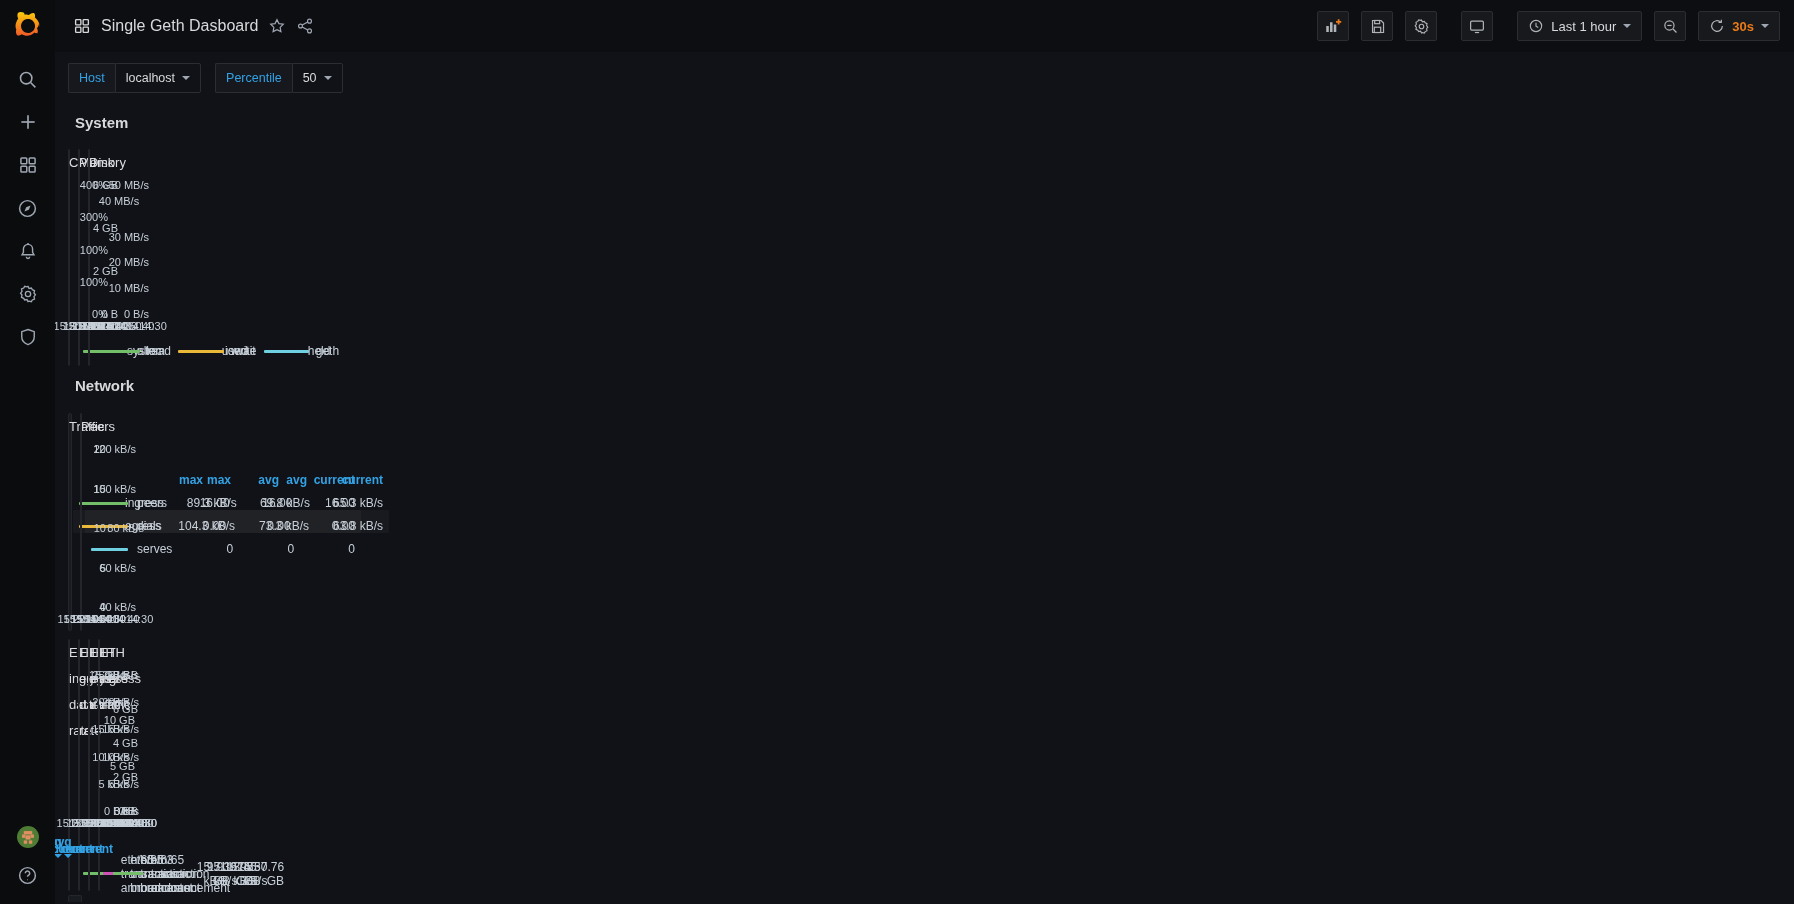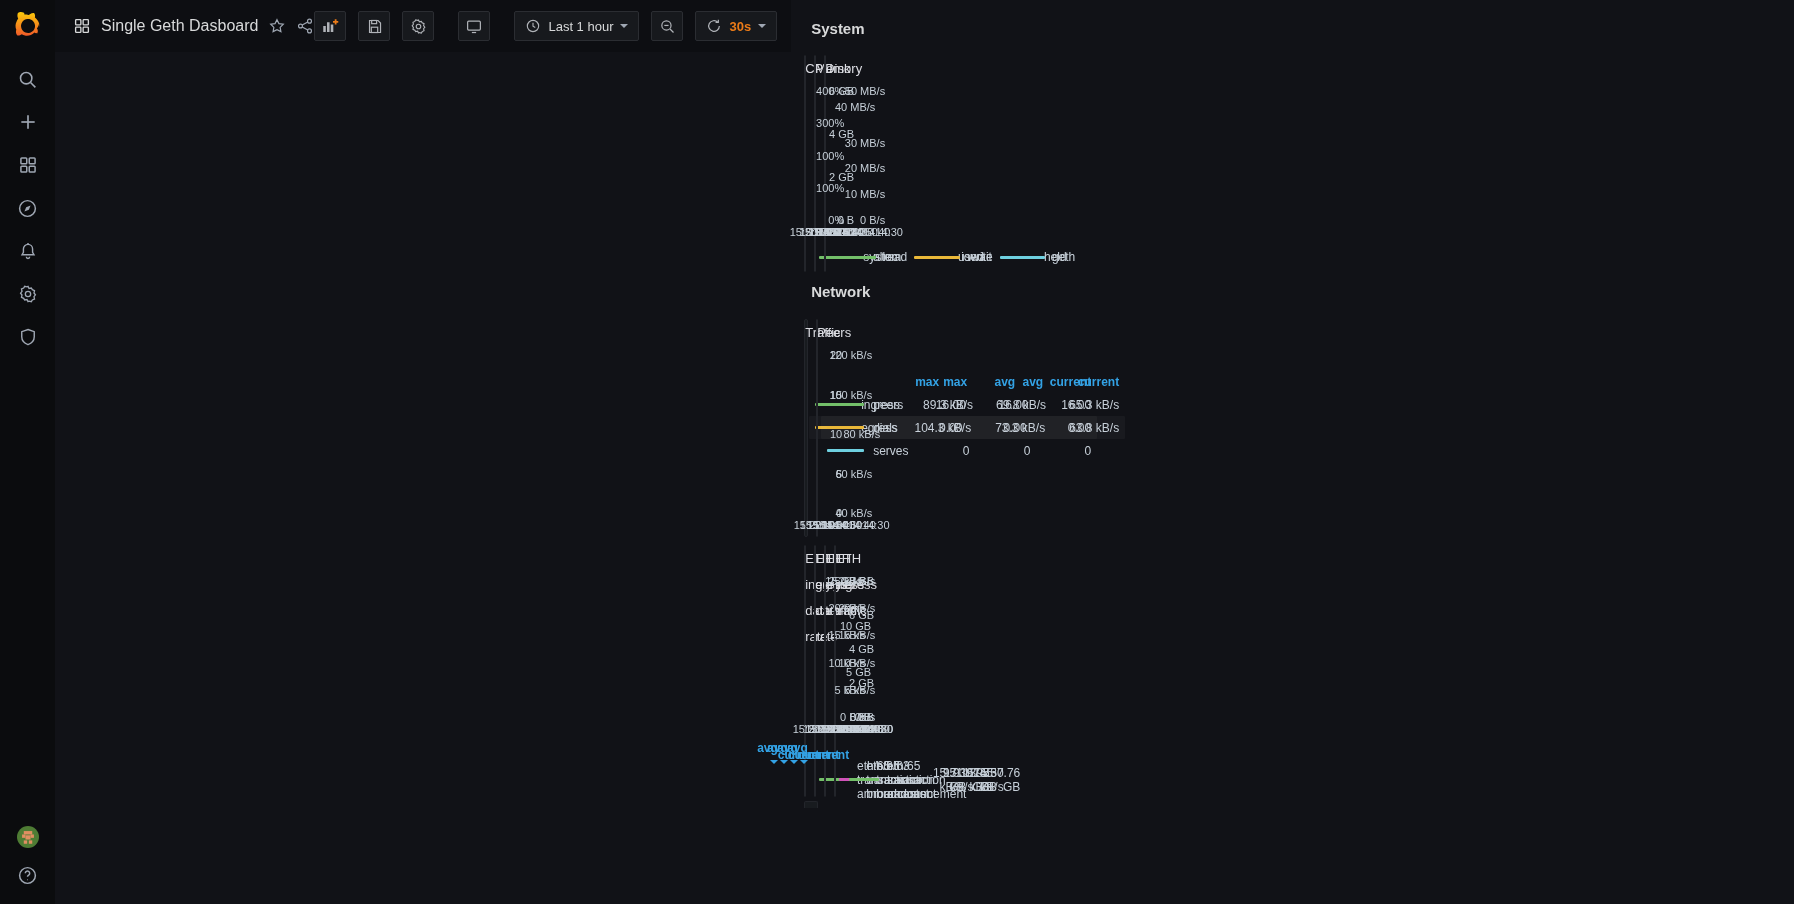--- a/index.html
+++ b/index.html
@@ -5,21 +5,21 @@
   html,body{margin:0;padding:0;background:#111217;font-family:"Liberation Sans",sans-serif;}
   body{width:1794px;height:904px;overflow:hidden;position:relative;}
   .app{display:flex;width:1794px;height:904px;}
   
   .sidebar{width:55px;min-width:55px;height:904px;background:#0b0c0e;display:flex;flex-direction:column;align-items:center;position:relative;z-index:5;}
   .logo{margin-top:10px;margin-bottom:26px;cursor:pointer;}
   .s-icons{display:flex;flex-direction:column;align-items:center;gap:21px;}
   .s-icon{width:22px;height:22px;color:#9fa7b3;display:flex;align-items:center;justify-content:center;cursor:pointer;}
   .s-bottom{margin-top:auto;display:flex;flex-direction:column;align-items:center;gap:16px;margin-bottom:18px;}
   
-  .main{flex:1;display:flex;flex-direction:row;min-width:0;}
+  .main{flex:1;display:flex;flex-direction:column;min-width:0;}
   .navbar{height:52px;background:#0d0e12;display:flex;align-items:center;justify-content:space-between;padding:0 14px 0 18px;}
   .nav-left{display:flex;align-items:center;gap:10px;color:#d8d9da;}
   .nav-title{font-size:16px;color:#d8d9da;cursor:pointer;}
   .nav-ic{color:#9fa7b3;display:flex;align-items:center;cursor:pointer;}
   .nav-right{display:flex;align-items:flex-end;gap:12px;}
   .nb{height:30px;min-width:32px;background:#17191d;border:1px solid #2b2d32;border-radius:2px;display:flex;align-items:center;justify-content:center;color:#b0b3b8;cursor:pointer;gap:7px;padding:0 5px;box-sizing:border-box;}
   .nb.text{padding:0 10px;font-size:13px;color:#d8d9da;}
   .nb .orange{color:#eb7b18;font-weight:700;}
   .gap-l{margin-left:12px;}
   .chev{display:inline-block;width:0;height:0;border:4px solid transparent;border-top-color:#9fa7b3;position:relative;top:2px;}
@@ -50,21 +50,21 @@
   .ytick,.xtick{position:absolute;font-size:11px;color:#c7d0d9;white-space:nowrap;}
   .xtick{width:36px;text-align:center;}
   .legend-slot{flex:none;}
   .legend-inline{display:flex;gap:16px;align-items:center;height:28px;padding-left:14px;font-size:12px;color:#c7d0d9;}
   .li{display:flex;align-items:center;gap:7px;cursor:pointer;}
   .dash{display:inline-block;width:14px;height:3px;border-radius:1px;}
   
   .legend-right{padding:24px 12px 0 4px;font-size:12px;color:#c7d0d9;box-sizing:border-box;}
   .lw-traffic{width:332px;}
   .lw-peers{width:292px;}
-  .lt-row{display:flex;align-items:center;height:23px;padding:0 6px;border-radius:1px;}
+  .lt-row{display:flex;align-items:flex-end;height:23px;padding:0 6px;border-radius:1px;}
   .lt-row.striped{background:rgba(255,255,255,0.035);}
   .lt-head .lt-col{color:#33a2e5;font-weight:700;}
   .lt-name{flex:1;display:flex;align-items:center;gap:9px;}
   .lt-col{width:76px;text-align:right;}
   
   .legend-b{height:56px;padding:3px 10px 0 14px;font-size:12px;color:#c7d0d9;box-sizing:border-box;}
   .lb-head{display:flex;justify-content:flex-end;height:24px;align-items:center;color:#33a2e5;font-weight:700;}
   .lb-col{width:96px;text-align:right;}
   .lb-row{display:flex;align-items:center;height:25px;background:rgba(255,255,255,0.025);border-radius:1px;cursor:pointer;}
   .lb-name{flex:1;display:flex;align-items:center;gap:8px;}
@@ -232,20 +232,36 @@
           <svg class="ic" width="16" height="16" viewBox="0 0 24 24" fill="none" stroke="#b0b3b8" stroke-width="1.8">
               <path d="M20 12a8 8 0 1 1-2.4-5.7"></path>
               <path d="M18.5 2.5v4.2h-4.2" stroke-linejoin="round"></path>
             </svg>
           <span class="orange">30s</span>
           <i class="chev"></i>
         </span>
       </div>
     </header>
 
+    <div class="submenu">
+      <div class="chip">
+        <span class="chip-label">Host</span>
+        <span class="chip-value">
+            <span>localhost</span>
+            <i class="chev"></i>
+          </span>
+      </div>
+      <div class="chip">
+        <span class="chip-label">Percentile</span>
+        <span class="chip-value">
+            <span>50</span>
+            <i class="chev"></i>
+          </span>
+      </div>
+    </div>
 
     <div class="dash">
 
       <div class="sec first">
         <svg class="ic" width="11" height="11" viewBox="0 0 24 24" fill="none" stroke="#d8d9da" stroke-width="2.6">
             <polyline points="5,9 12,16 19,9"></polyline>
           </svg>
         <span>System</span>
       </div>
 

